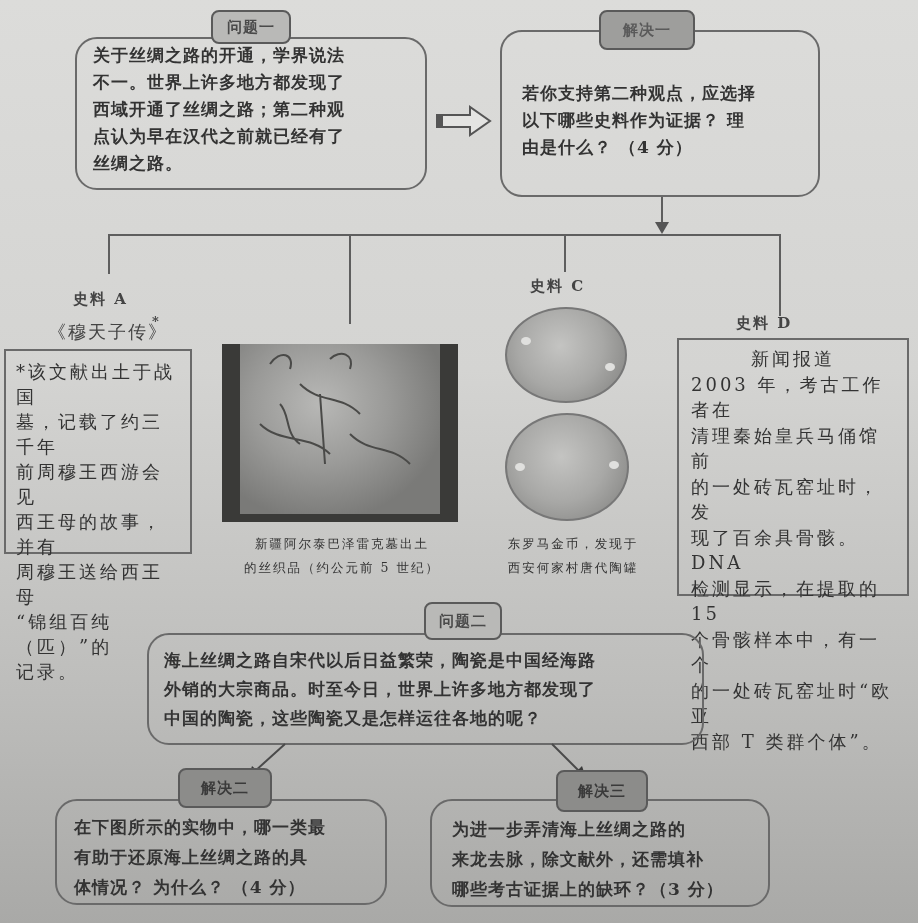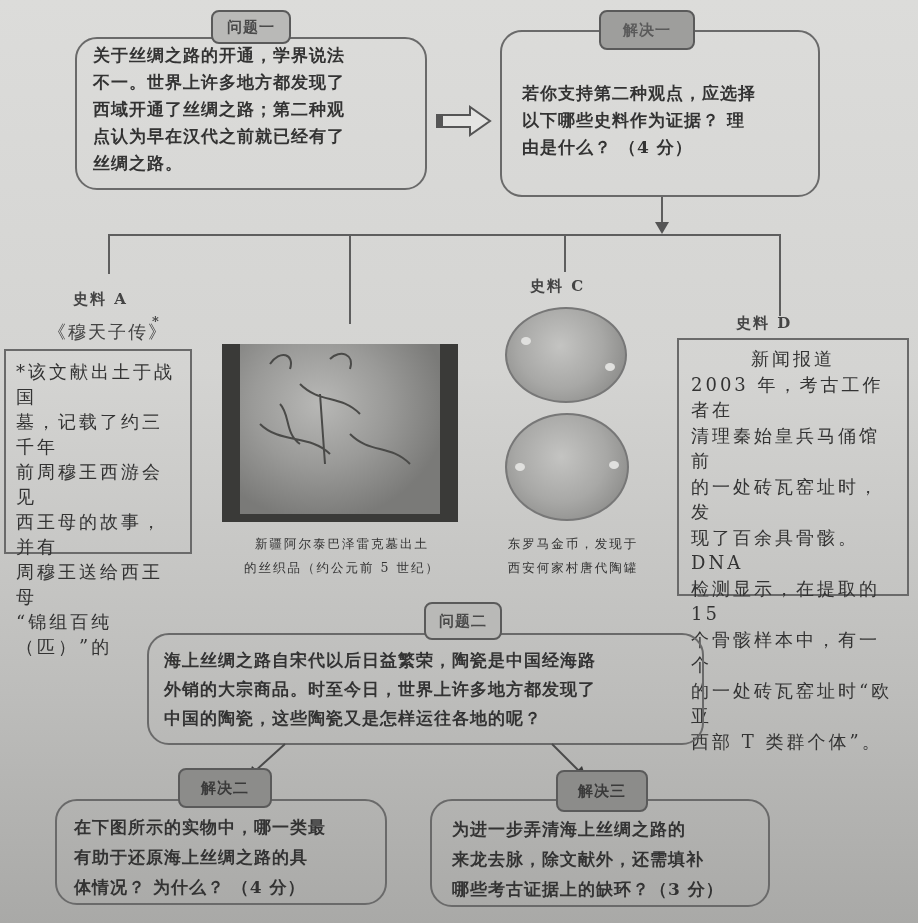--- a/index.html
+++ b/index.html
@@ -94,20 +94,21 @@
   <div class="label" style="left:73px;top:290px;text-align:right;">史料 A</div>
   <div class="label" style="left:48px;top:320px;font-weight:normal;font-size:18px;">《穆天子传》</div>
   <div class="label" style="left:152px;top:314px;font-size:13px;">*</div>
   <div class="sqbox" style="left:4px;top:349px;width:188px;height:205px;">
     <div>*该文献出土于战国</div>
     <div>墓，记载了约三千年</div>
     <div>前周穆王西游会见</div>
     <div>西王母的故事，并有</div>
     <div>周穆王送给西王母</div>
     <div>“锦组百纯（匹）”的</div>
+    <div>记录。</div>
   </div>
 
   <div class="label" style="left:314px;top:322px;margin-top:24px;">史料 B</div>
   <div class="photo-b">
     <svg width="200" height="170" viewBox="0 0 200 170" style="position:absolute;left:0;top:0;">
       <path d="M30 20 C40 5 55 10 50 25 M90 15 C100 5 115 10 110 25 M60 40 C80 60 100 50 120 70 M20 80 C40 100 70 90 90 110 M110 90 C130 110 150 100 170 120 M80 50 L85 120 M40 60 C50 70 45 90 60 100" stroke="#4a4a48" stroke-width="2" fill="none"></path>
     </svg>
   </div>
   <div class="caption" style="left:222px;top:532px;width:240px;">
     <div>新疆阿尔泰巴泽雷克墓出土</div>

